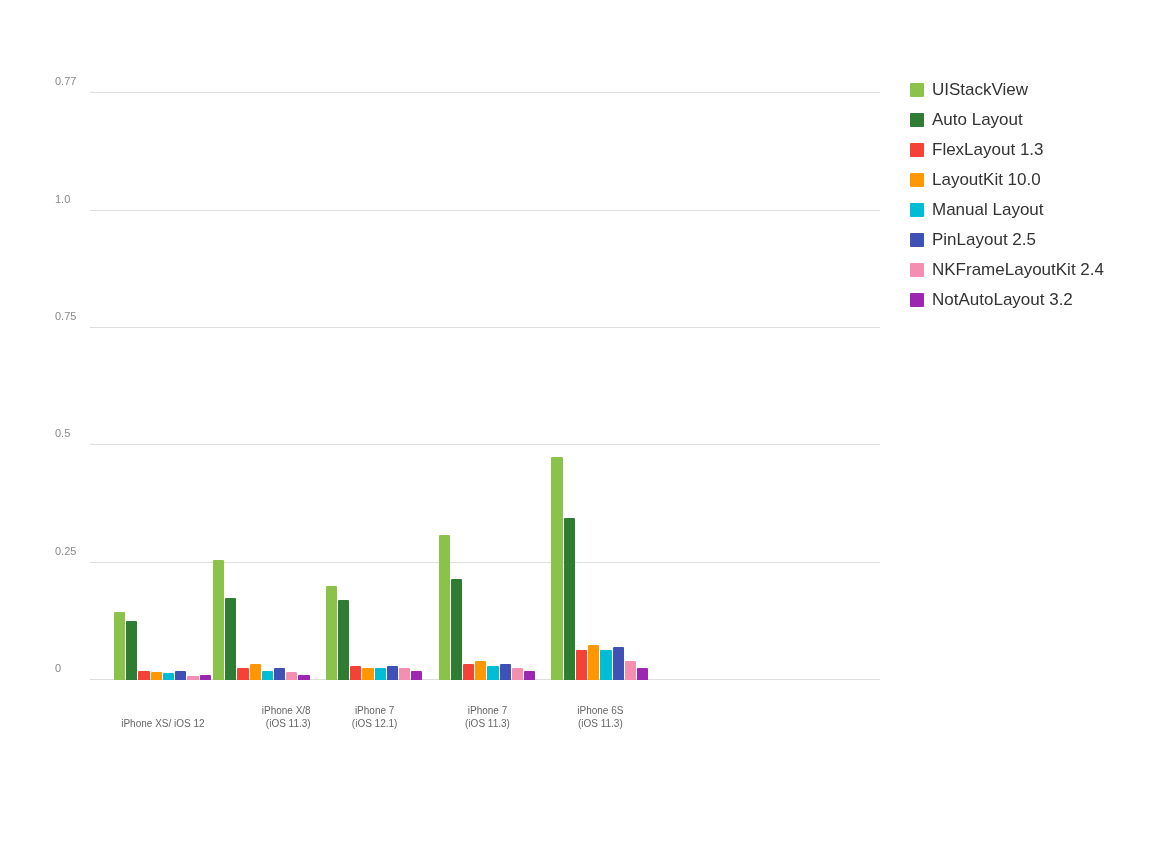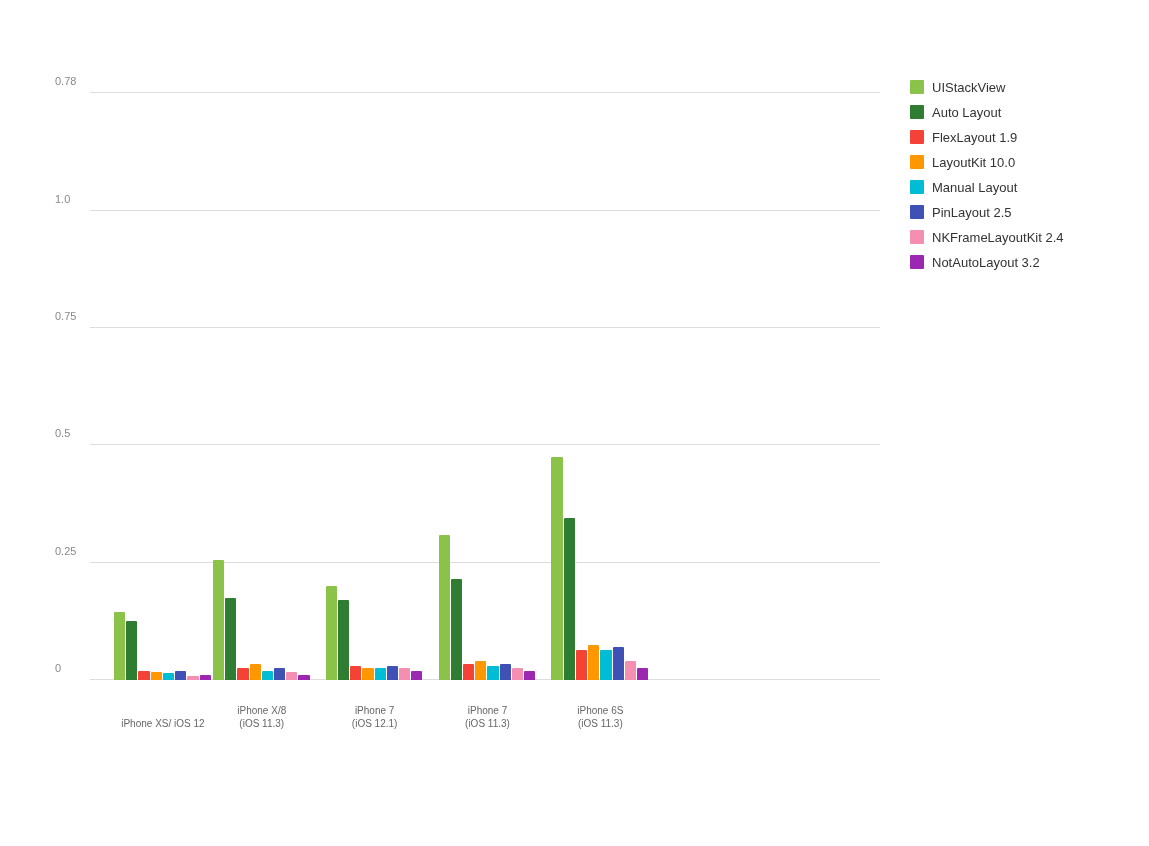--- a/index.html
+++ b/index.html
@@ -88,22 +88,23 @@
     }
     .legend {
       margin-left: 30px;
       margin-top: 20px;
       display: flex;
       flex-direction: column;
       gap: 10px;
     }
     .legend-item {
       display: flex;
+      align-items: center;
       gap: 8px;
-      font-size: 13px;
+      font-size: 17px;
       color: #333;
     }
     .legend-color {
       width: 14px;
       height: 14px;
       border-radius: 1px;
       flex-shrink: 0;
     }
   </style>
 </head>
@@ -119,42 +120,42 @@
           <div class="grid-label" style="bottom: 0px;">0</div>
           <div class="grid-line" style="bottom: 117.308px;"></div>
           <div class="grid-label" style="bottom: 117.308px;">0.25</div>
           <div class="grid-line" style="bottom: 234.615px;"></div>
           <div class="grid-label" style="bottom: 234.615px;">0.5</div>
           <div class="grid-line" style="bottom: 351.923px;"></div>
           <div class="grid-label" style="bottom: 351.923px;">0.75</div>
           <div class="grid-line" style="bottom: 469.231px;"></div>
           <div class="grid-label" style="bottom: 469.231px;">1.0</div>
           <div class="grid-line" style="bottom: 586.538px;"></div>
-          <div class="grid-label" style="bottom: 586.538px;">0.78</div>
+          <div class="grid-label" style="bottom: 586.538px;">0.77</div>
           <div class="group-container" style="left: 8px; width: 97.8571px; bottom: 0px; margin-left: 16px;">
             <div class="bar" style="height: 68.0385px; background-color: rgb(139, 195, 74); width: 11.2321px;"></div>
             <div class="bar" style="height: 58.6538px; background-color: rgb(46, 125, 50); width: 11.2321px;"></div>
             <div class="bar" style="height: 9.38462px; background-color: rgb(244, 67, 54); width: 11.2321px;"></div>
             <div class="bar" style="height: 8.44615px; background-color: rgb(255, 152, 0); width: 11.2321px;"></div>
             <div class="bar" style="height: 7.03846px; background-color: rgb(0, 188, 212); width: 11.2321px;"></div>
             <div class="bar" style="height: 9.38462px; background-color: rgb(63, 81, 181); width: 11.2321px;"></div>
             <div class="bar" style="height: 3.75385px; background-color: rgb(244, 143, 177); width: 11.2321px;"></div>
             <div class="bar" style="height: 4.69231px; background-color: rgb(156, 39, 176); width: 11.2321px;"></div>
             <div class="x-label" style="width: 97.8571px; left: 0px;">iPhone XS/ iOS 12</div>
           </div>
           <div class="group-container" style="left: 122.857px; width: 97.8571px; bottom: 0px;">
             <div class="bar" style="height: 119.654px; background-color: rgb(139, 195, 74); width: 11.2321px;"></div>
             <div class="bar" style="height: 82.1154px; background-color: rgb(46, 125, 50); width: 11.2321px;"></div>
             <div class="bar" style="height: 11.7308px; background-color: rgb(244, 67, 54); width: 11.2321px;"></div>
             <div class="bar" style="height: 16.4231px; background-color: rgb(255, 152, 0); width: 11.2321px;"></div>
             <div class="bar" style="height: 9.38462px; background-color: rgb(0, 188, 212); width: 11.2321px;"></div>
             <div class="bar" style="height: 11.7308px; background-color: rgb(63, 81, 181); width: 11.2321px;"></div>
             <div class="bar" style="height: 8.44615px; background-color: rgb(244, 143, 177); width: 11.2321px;"></div>
             <div class="bar" style="height: 4.69231px; background-color: rgb(156, 39, 176); width: 11.2321px;"></div>
-            <div class="x-label" style="width: 97.8571px; left: 0px;">iPhone X/8<br>(iOS 11.3)</div>
+            <div class="x-label" style="width: 97.8571px; left: 0px; text-align: right;">iPhone X/8<br>(iOS 11.3)</div>
           </div>
           <div class="group-container" style="left: 235.714px; width: 97.8571px; bottom: 0px;">
             <div class="bar" style="height: 93.8462px; background-color: rgb(139, 195, 74); width: 11.2321px;"></div>
             <div class="bar" style="height: 79.7692px; background-color: rgb(46, 125, 50); width: 11.2321px;"></div>
             <div class="bar" style="height: 14.0769px; background-color: rgb(244, 67, 54); width: 11.2321px;"></div>
             <div class="bar" style="height: 11.7308px; background-color: rgb(255, 152, 0); width: 11.2321px;"></div>
             <div class="bar" style="height: 11.7308px; background-color: rgb(0, 188, 212); width: 11.2321px;"></div>
             <div class="bar" style="height: 14.0769px; background-color: rgb(63, 81, 181); width: 11.2321px;"></div>
             <div class="bar" style="height: 11.7308px; background-color: rgb(244, 143, 177); width: 11.2321px;"></div>
             <div class="bar" style="height: 9.38462px; background-color: rgb(156, 39, 176); width: 11.2321px;"></div>
@@ -188,21 +189,21 @@
     <div class="legend-item">
           <div class="legend-color" style="background-color: rgb(139, 195, 74);"></div>
           <span>UIStackView</span>
         </div>
         <div class="legend-item">
           <div class="legend-color" style="background-color: rgb(46, 125, 50);"></div>
           <span>Auto Layout</span>
         </div>
         <div class="legend-item">
           <div class="legend-color" style="background-color: rgb(244, 67, 54);"></div>
-          <span>FlexLayout 1.9</span>
+          <span>FlexLayout 1.3</span>
         </div>
         <div class="legend-item">
           <div class="legend-color" style="background-color: rgb(255, 152, 0);"></div>
           <span>LayoutKit 10.0</span>
         </div>
         <div class="legend-item">
           <div class="legend-color" style="background-color: rgb(0, 188, 212);"></div>
           <span>Manual Layout</span>
         </div>
         <div class="legend-item">

